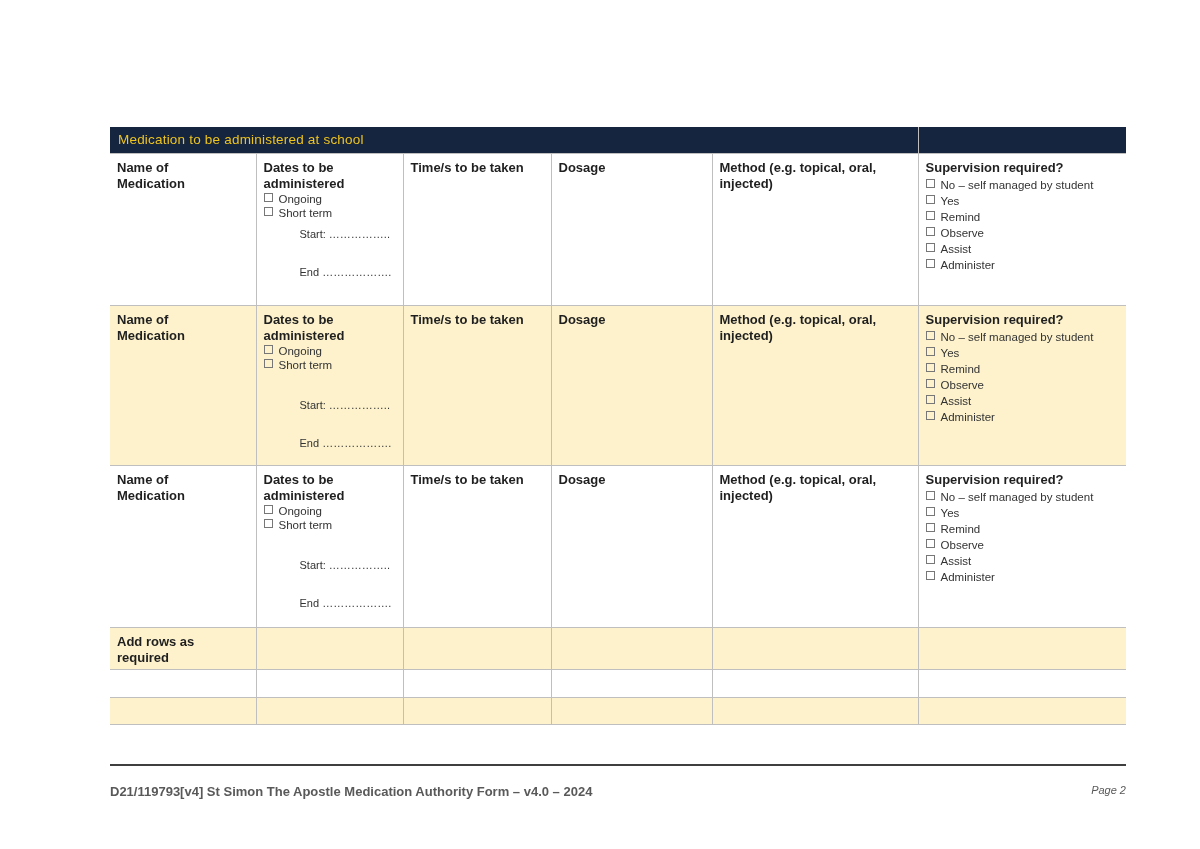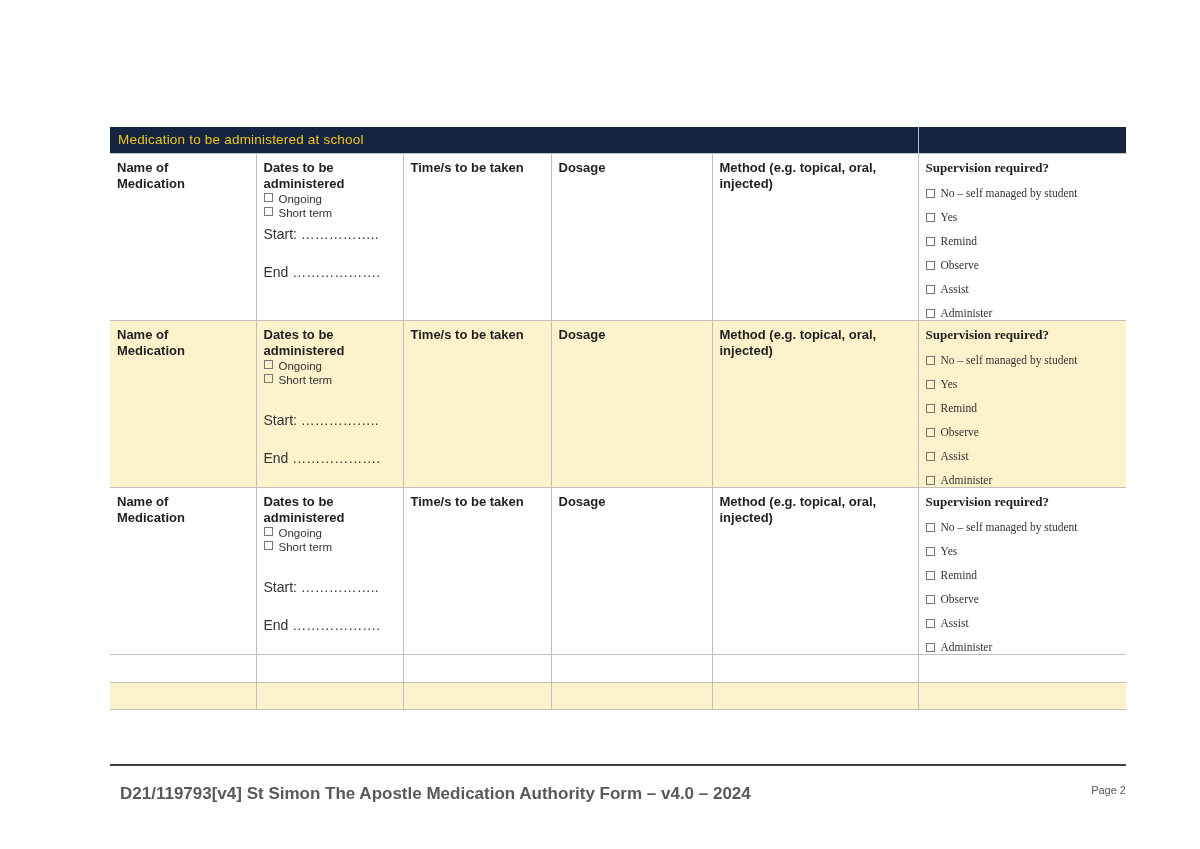--- a/index.html
+++ b/index.html
@@ -14,21 +14,21 @@
   }
   table.med{
     position:absolute;left:110px;top:127px;width:1016px;
     border-collapse:collapse;table-layout:fixed;
   }
   table.med td{
     border:1px solid var(--border);
     vertical-align:top;padding:6px 8px 0 7px;
   }
   table.med td:first-child{border-left:none;}
-  table.med td:last-child{border-right:none;font-family:Liberation Serif, serif;}
+  table.med td:last-child{border-right:none;}
   tr.title-row td{
     background:var(--navy);border-top:none;height:26px;
     padding:0 0 0 8px;vertical-align:middle;
   }
   .title-text{
     color:var(--gold);font-size:13.5px;letter-spacing:.2px;line-height:26px;
     white-space:nowrap;
   }
   tr.row-yellow td{background:var(--row-yellow);}
   tr.med-row-1{height:152px;}
@@ -44,38 +44,38 @@
   .w-dates{max-width:102px;}
   .w-add{max-width:96px;}
   .opt{
     display:flex;align-items:flex-start;gap:6px;
     font-size:11.5px;line-height:14px;color:var(--text);margin-top:0;
   }
   .cb{
     width:9px;height:9px;border:1px solid #777;background:transparent;
     flex:none;margin-top:1px;
   }
-  .dotline{font-size:14px;line-height:14px;color:var(--text);white-space:nowrap;}
+  .dotline{font-size:11px;line-height:14px;color:var(--text);white-space:nowrap;margin-left:36px;}
   .variant-a .start-line{margin-top:7px;}
   .variant-a .end-line{margin-top:24px;}
   .variant-b .start-line{margin-top:26px;}
   .variant-b .end-line{margin-top:24px;}
-  .sup .opt{margin-top:10px;align-items:center;}
+  .sup .opt{margin-top:2px;}
   .sup .opt:first-of-type{margin-top:5px;}
   .footer-rule{
     position:absolute;left:110px;width:1016px;top:764px;height:2px;
     background:var(--footer-line);
   }
   .footer-left{
-    position:absolute;left:120px;top:784px;
-    font-size:17px;font-weight:bold;color:var(--footer-text);white-space:nowrap;
+    position:absolute;left:110px;top:784px;
+    font-size:13px;font-weight:bold;color:var(--footer-text);white-space:nowrap;
   }
   .footer-right{
     position:absolute;right:74px;top:784px;
-    font-size:11px;color:var(--footer-text);white-space:nowrap;
+    font-size:11px;color:var(--footer-text);white-space:nowrap;font-style:italic;
   }
 </style>
 </head>
 <body>
 
 <table class="med">
   <colgroup>
     <col style="width:146px">
       <col style="width:147px">
       <col style="width:148px">
@@ -250,20 +250,30 @@
         <span class="cb"></span>
         <span>Assist</span>
       </div>
       <div class="opt">
         <span class="cb"></span>
         <span>Administer</span>
       </div>
     </td>
   </tr>
 
+  <tr class="add-row row-yellow">
+    <td>
+      <div class="cell-h w-add">Add rows as required</div>
+    </td>
+    <td></td>
+    <td></td>
+    <td></td>
+    <td></td>
+    <td></td>
+  </tr>
 
   <tr class="empty-white">
     <td></td>
     <td></td>
     <td></td>
     <td></td>
     <td></td>
     <td></td>
   </tr>
 

